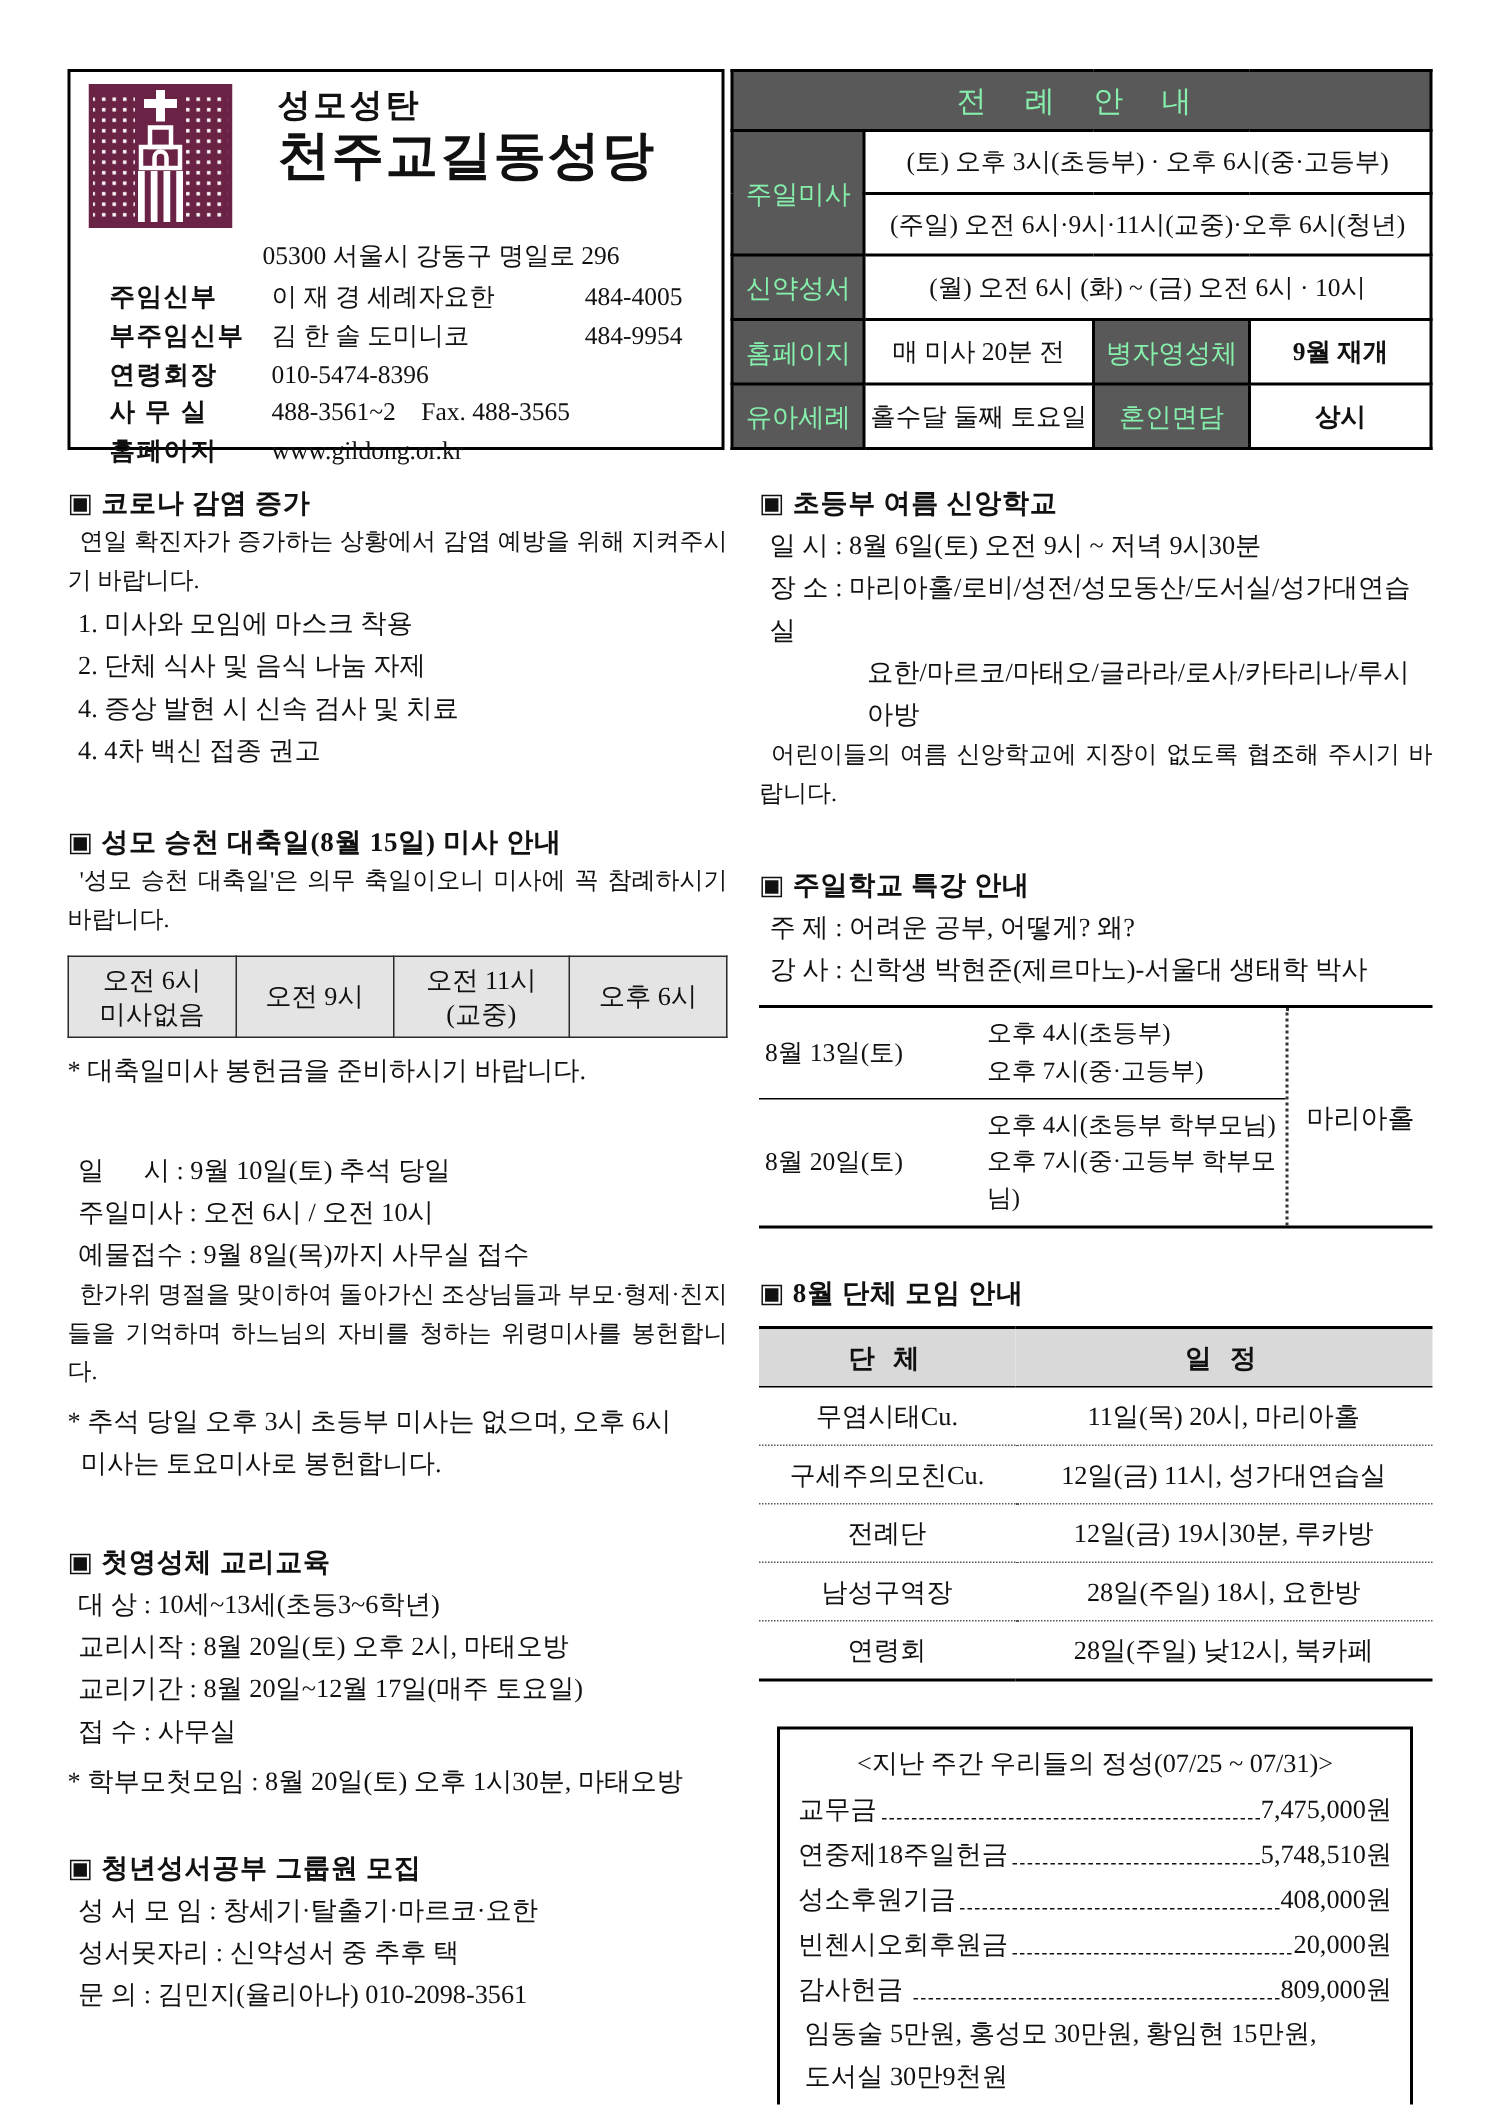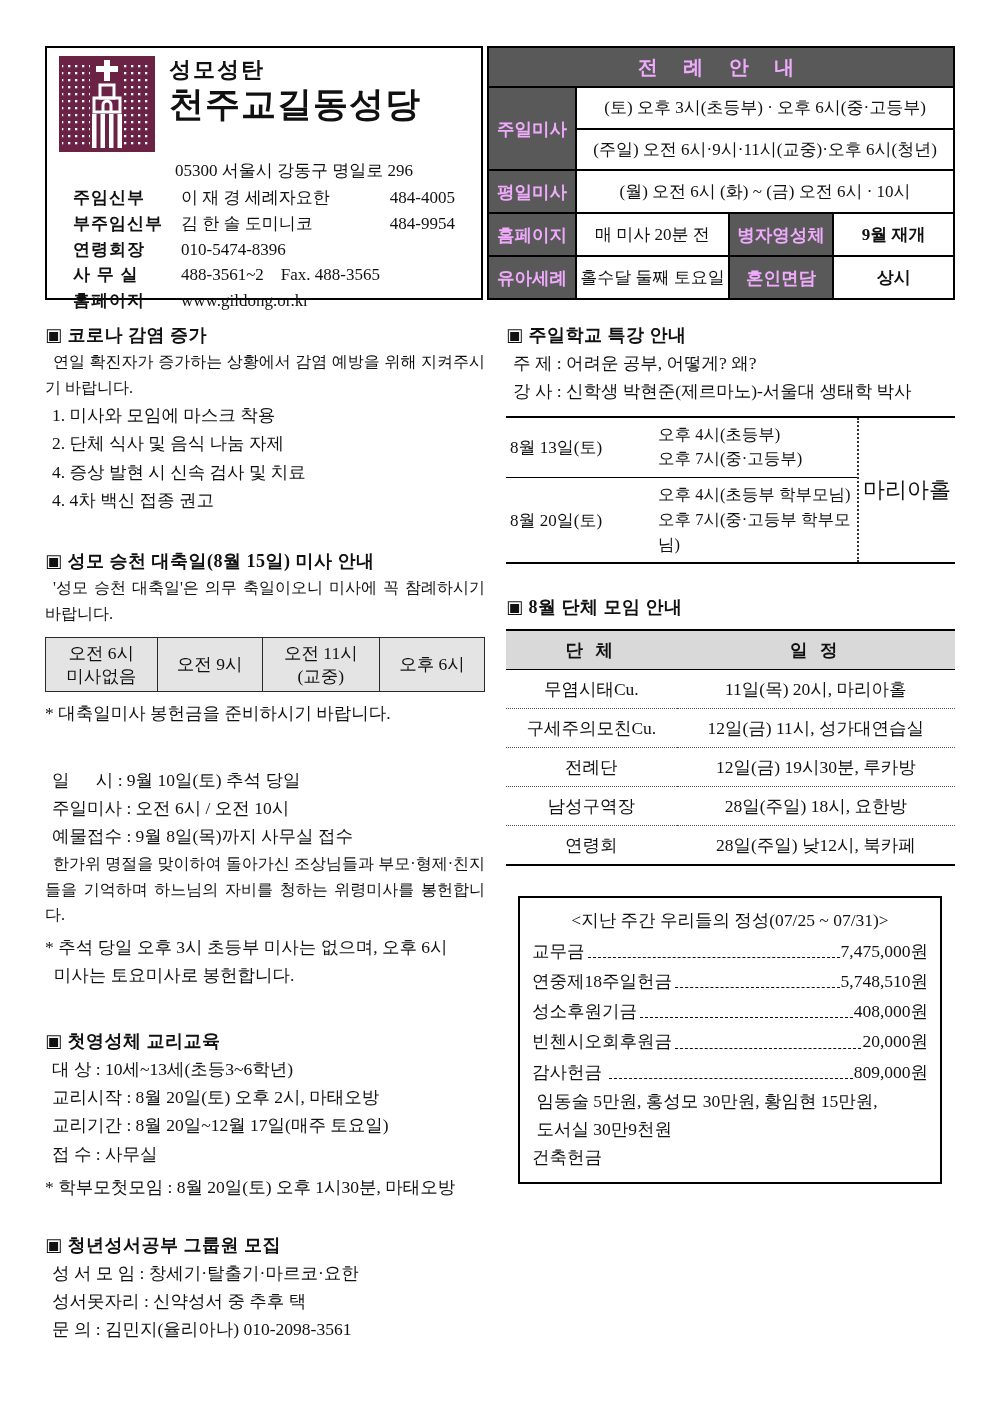--- a/index.html
+++ b/index.html
@@ -12,33 +12,33 @@
   .page { width:992px; height:1403px; padding:46px 37px 0 45px; }
 
   
   .header { display:flex; gap:4px; }
   .church-box {
     width:438px; height:254px; border:2px solid #000;
     padding:6px 10px 4px 12px; flex:none;
   }
   .church-top { display:flex; gap:14px; align-items:flex-start; }
   .logo { width:96px; height:96px; flex:none; margin-top:2px; }
-  .church-titles { padding-top:4px; font-family:"Liberation Sans","DejaVu Sans",sans-serif; }
+  .church-titles { padding-top:4px; font-family:"Liberation Sans","DejaVu Sans",sans-serif;margin-left:16px; }
   .small-title { font-size:22px; font-weight:bold; letter-spacing:2px; line-height:1.1; }
   .big-title { font-size:35px; font-weight:bold; letter-spacing:1px; line-height:1.25; }
   .address { text-align:center; font-size:17px; margin:7px 0 3px 58px; white-space:pre-wrap; }
   .info-row { display:flex; align-items:baseline; font-size:17px; line-height:1.52; padding-left:14px; }
   .info-label { font-family:"Liberation Sans","DejaVu Sans",sans-serif; font-weight:bold; width:108px; flex:none; letter-spacing:1px; }
   .info-value { white-space:pre-wrap; }
   .info-phone { margin-left:auto; padding-right:16px; }
 
   table.liturgy { border-collapse:collapse; width:468px; height:254px; flex:none; font-size:17px; }
   table.liturgy td { border:2px solid #000; text-align:center; vertical-align:middle; padding:2px 3px; }
   table.liturgy td.dark {
-    background:#595959; color:#f0abfc; font-weight:bold;
+    background:#595959; color:#86efac; font-weight:normal;
     font-family:"Liberation Sans","DejaVu Sans",sans-serif; font-size:17.5px;
   }
   table.liturgy td.ltitle { font-size:20px; letter-spacing:10px; height:40px; }
   td.c-label { width:97px; }
   td.c-lab2 { width:107px; }
   td.c-val2 { width:122px;font-weight:bold; }
   .lit-content { font-size:17px; white-space:nowrap; }
 
   
   .columns { display:flex; gap:21px; margin-top:22px; }
@@ -62,21 +62,21 @@
   
   .lect-table {
     display:grid; grid-template-columns:146px 1fr 98px;
     border-top:2px solid #000; border-bottom:2px solid #000; margin-top:10px;
   }
   .lect-date { display:flex; align-items:center; font-size:17px; padding:8px 0 8px 4px; white-space:nowrap; }
   .lect-times { font-size:16.5px; white-space:pre-line; line-height:1.5; padding:5px 0 5px 6px; }
   .lect-div { border-bottom:1.4px solid #000; }
   .lect-place {
     grid-column:3; grid-row:1/3; border-left:2px dotted #333;
-    display:flex; align-items:center; justify-content:center; font-size:22px;
+    display:flex; align-items:center; justify-content:center; font-size:18px;
   }
 
   
   table.meet-table { border-collapse:collapse; width:100%; margin-top:8px;
     border-top:2.5px solid #000; border-bottom:2.5px solid #000; }
   table.meet-table td { text-align:center; font-size:17.5px; padding:7px 2px; }
   table.meet-table td.mc1 { width:38%; }
   table.meet-table tr.mh td { background:#d9d9d9; font-weight:bold; border-bottom:1.6px solid #000; letter-spacing:4px; }
   table.meet-table tr.mrow + tr.mrow td { border-top:1.4px dotted #555; }
 
@@ -161,21 +161,21 @@
         <td class="dark ltitle" colspan="4">전 례 안 내</td>
       </tr>
       <tr>
         <td class="dark c-label" rowspan="2">주일미사</td>
         <td colspan="3" class="lit-content">(토) 오후 3시(초등부) · 오후 6시(중·고등부)</td>
       </tr>
       <tr>
         <td colspan="3" class="lit-content">(주일) 오전 6시·9시·11시(교중)·오후 6시(청년)</td>
       </tr>
       <tr>
-        <td class="dark c-label">평일미사</td>
+        <td class="dark c-label">신약성서</td>
         <td colspan="3" class="lit-content">(월) 오전 6시  (화) ~ (금) 오전 6시 · 10시</td>
       </tr>
       <tr>
         <td class="dark c-label">홈페이지</td>
         <td class="lit-content">매 미사 20분 전</td>
         <td class="dark c-lab2">병자영성체</td>
         <td class="c-val2 lit-content">9월 재개</td>
       </tr>
       <tr>
         <td class="dark c-label">유아세례</td>
@@ -240,20 +240,27 @@
         <div class="sec-title">▣ 청년성서공부 그룹원 모집</div>
         <div class="line">성 서 모 임 : 창세기·탈출기·마르코·요한</div>
         <div class="line">성서못자리 : 신약성서 중 추후 택</div>
         <div class="line">문 의 : 김민지(율리아나) 010-2098-3561</div>
       </div>
 
     </div>
 
     <div class="col right">
 
+      <div class="sec mb-34">
+        <div class="sec-title">▣ 초등부 여름 신앙학교</div>
+        <div class="line">일 시 : 8월 6일(토) 오전 9시 ~ 저녁 9시30분</div>
+        <div class="line">장 소 : 마리아홀/로비/성전/성모동산/도서실/성가대연습실</div>
+        <div class="line indent2">요한/마르코/마태오/글라라/로사/카타리나/루시아방</div>
+        <div class="para">어린이들의 여름 신앙학교에 지장이 없도록 협조해 주시기 바랍니다.</div>
+      </div>
 
       <div class="sec mb-30">
         <div class="sec-title">▣ 주일학교 특강 안내</div>
         <div class="line">주 제 : 어려운 공부, 어떻게? 왜?</div>
         <div class="line">강 사 : 신학생 박현준(제르마노)-서울대 생태학 박사</div>
         <div class="lect-table">
           <div class="lect-date lect-div" style="grid-column:1;grid-row:1;">8월 13일(토)</div>
           <div class="lect-times lect-div" style="grid-column:2;grid-row:1;">오후 4시(초등부)
 오후 7시(중·고등부)</div>
           <div class="lect-place">마리아홀</div>

